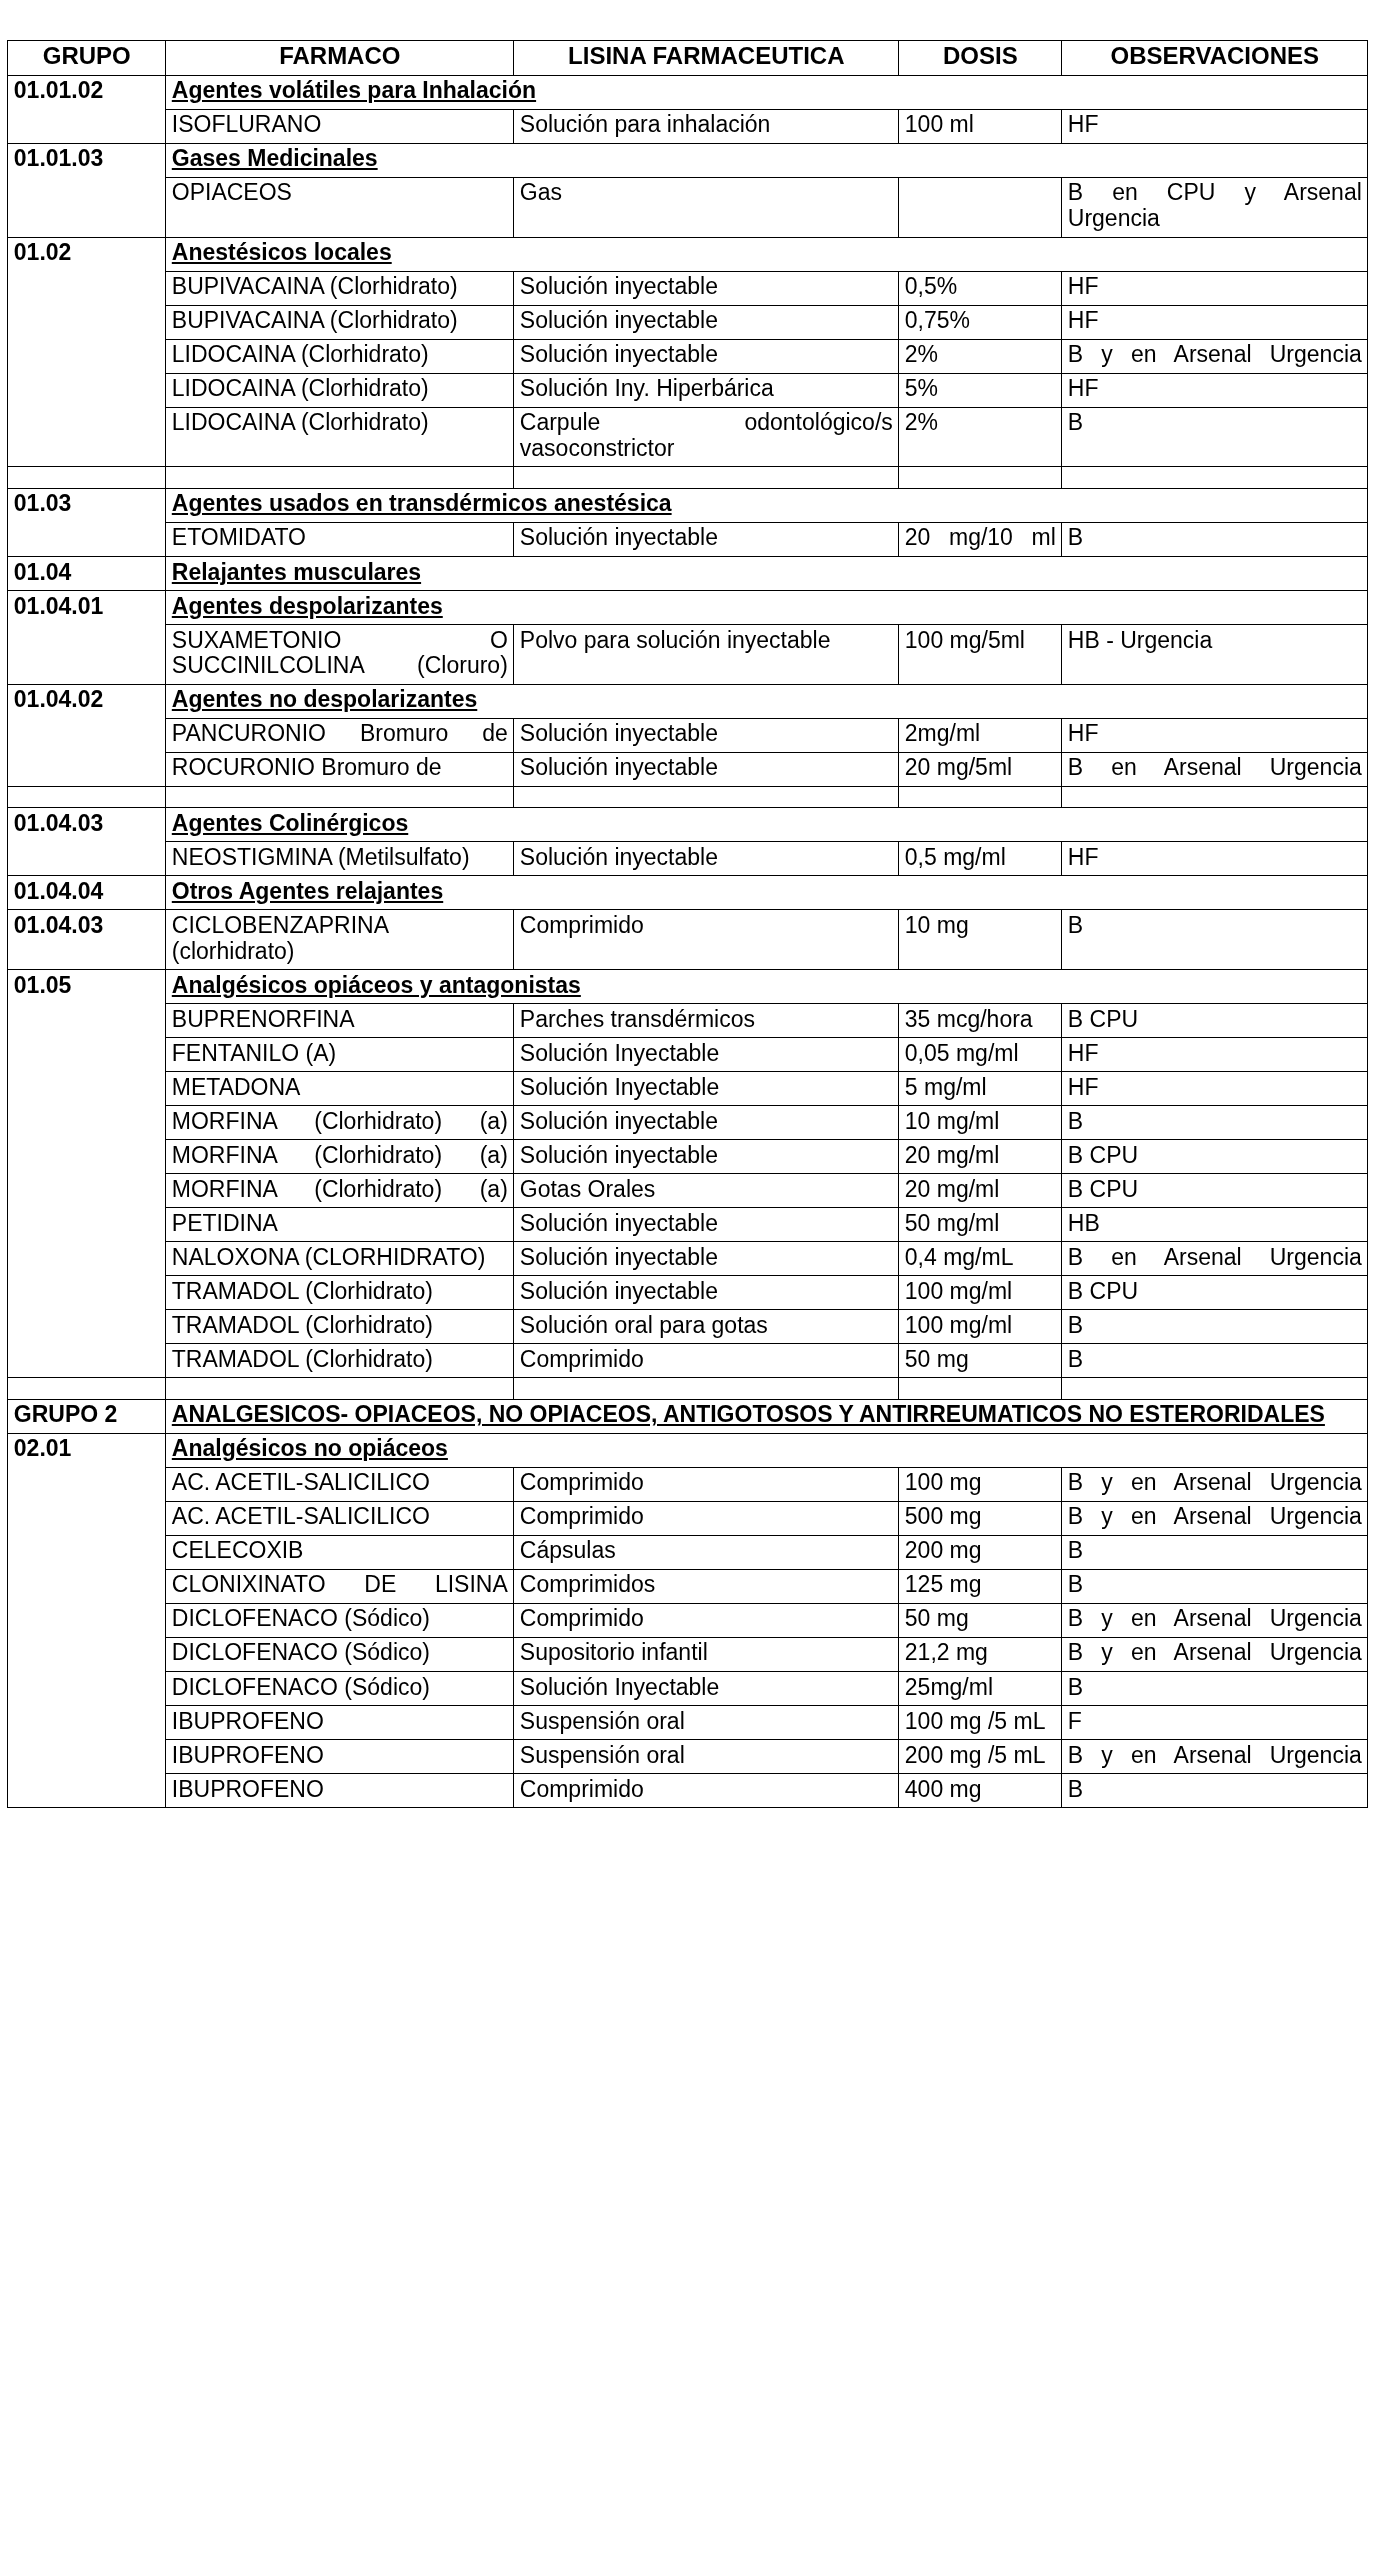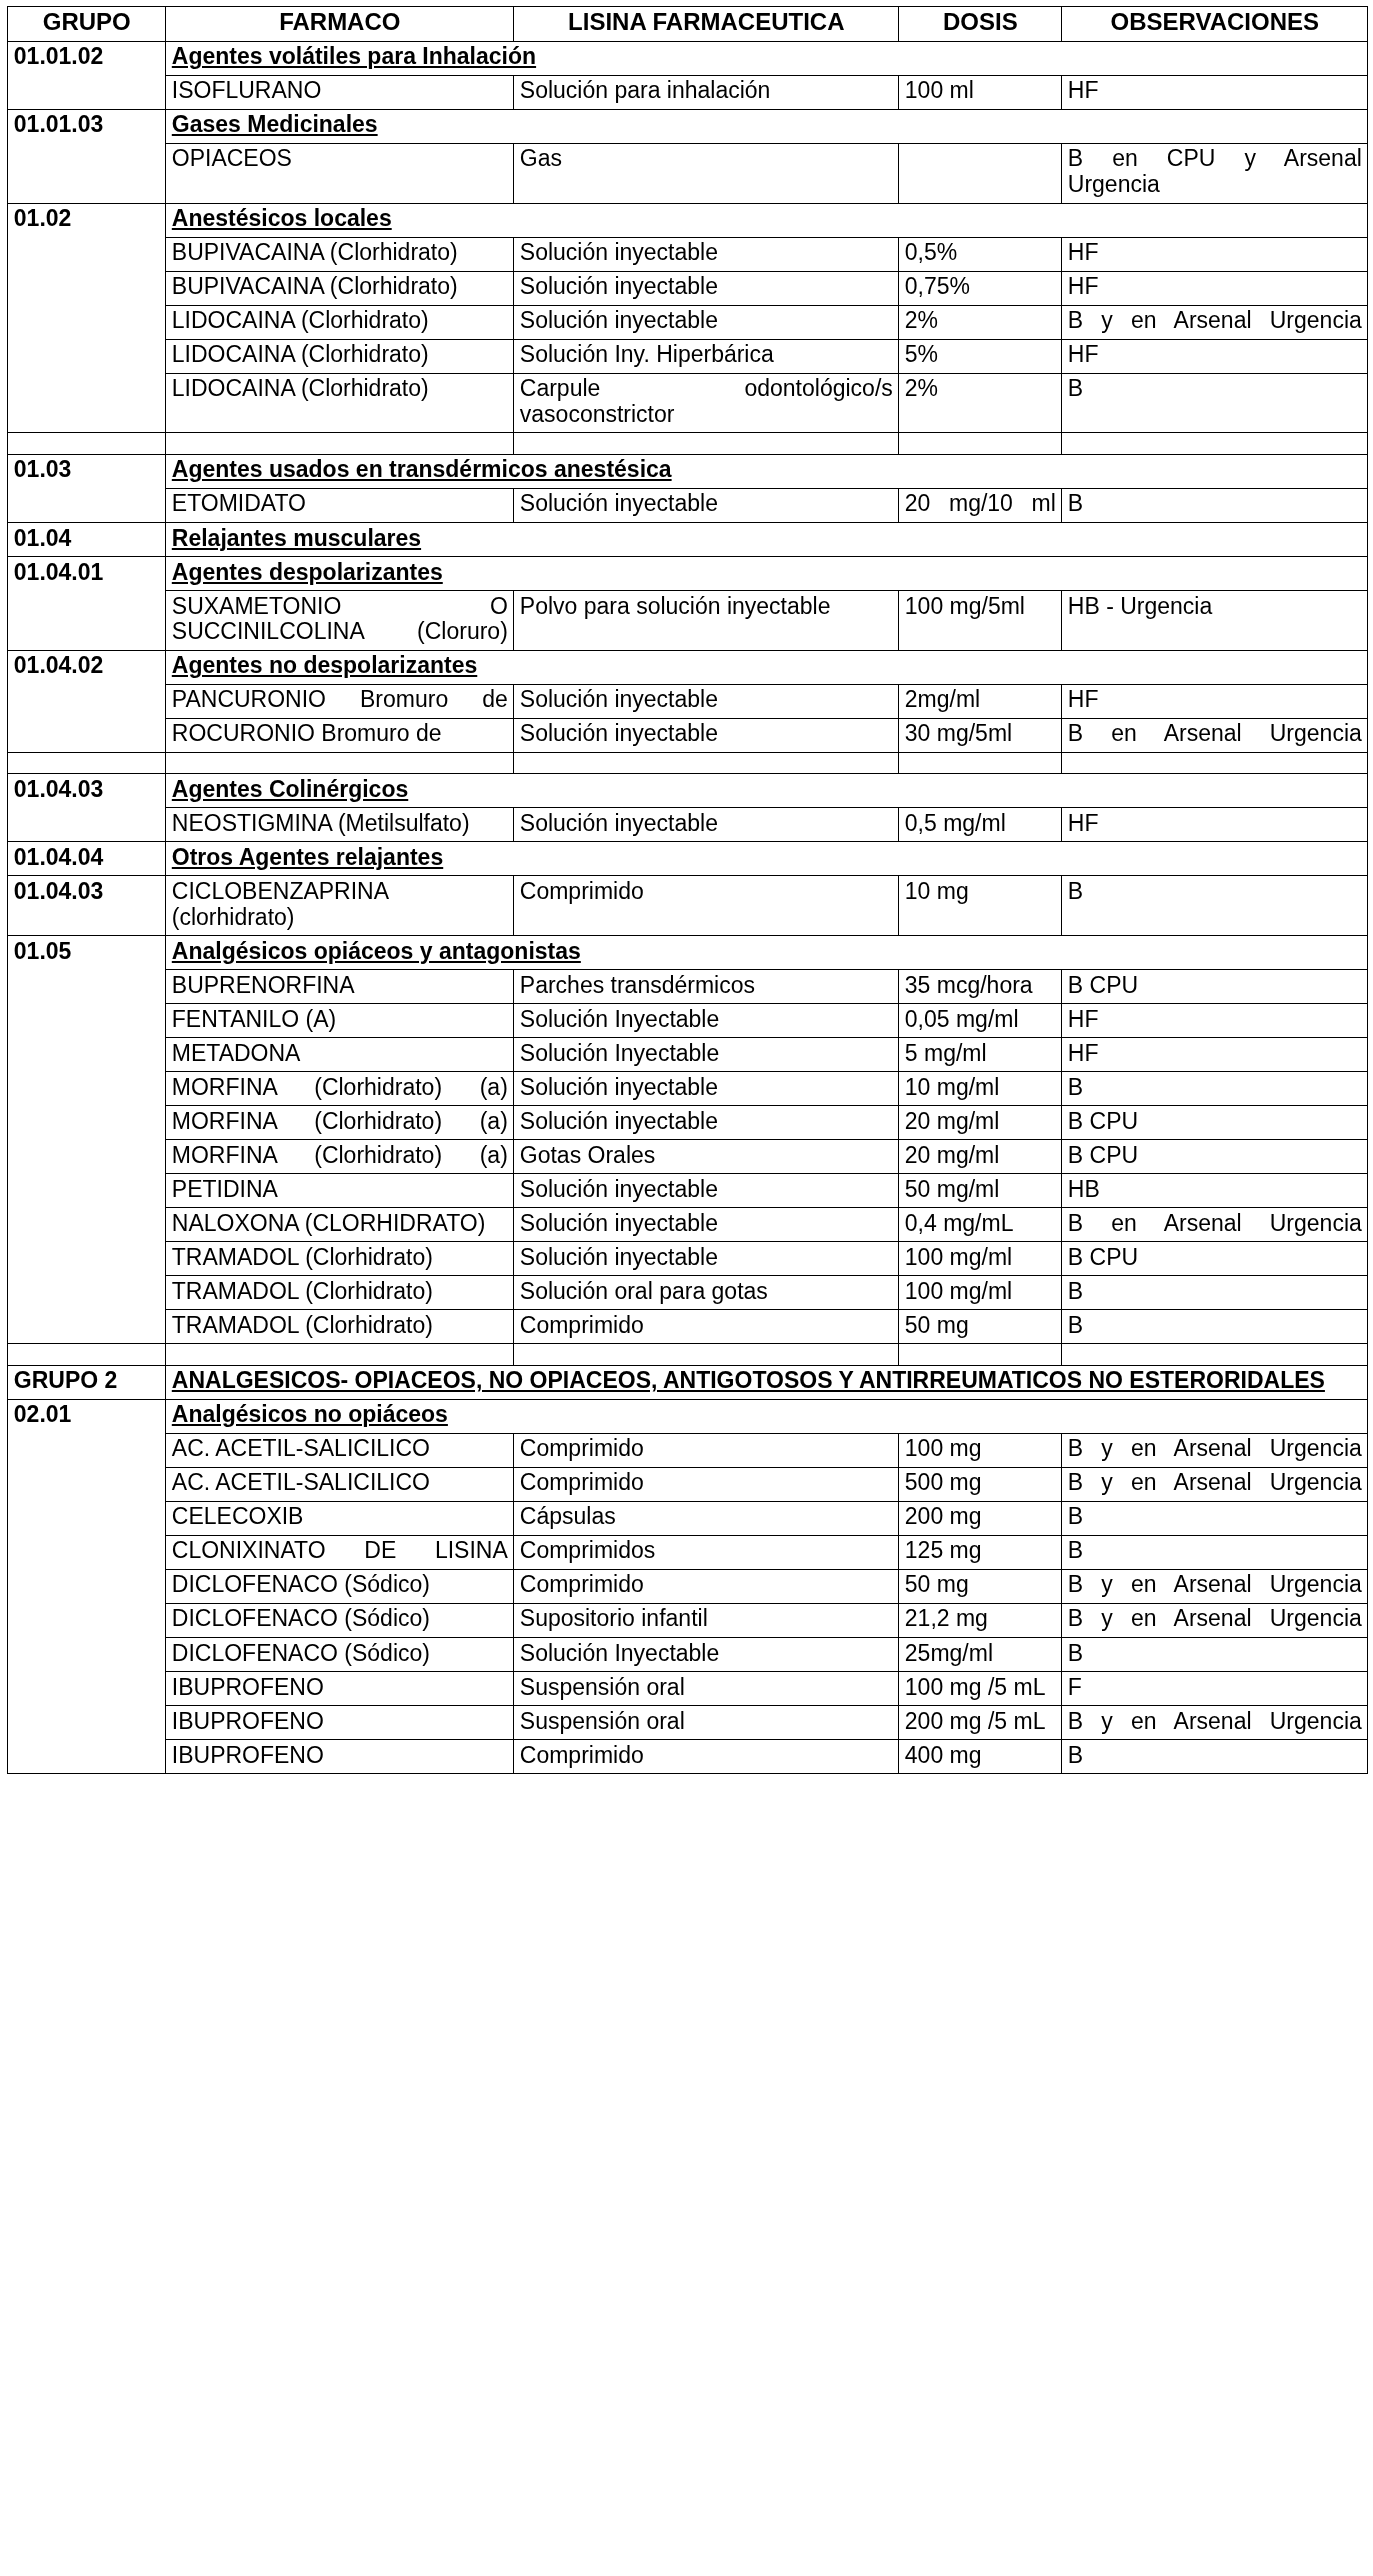--- a/index.html
+++ b/index.html
@@ -17,20 +17,21 @@
     box-sizing: border-box;
     padding: 5.5px 7.3px 9.2px 7.3px;
     background: #ffffff;
   }
   table.formulary {
     border-collapse: collapse;
     table-layout: fixed;
     width: 1359px;
     font-size: 23px;
     line-height: 1.12;
+    margin-top: 34px;
   }
   table.formulary td, table.formulary th {
     border: 1.8px solid #000000;
     vertical-align: top;
     padding: 2.7px 5.5px 4.6px 5.5px;
     overflow-wrap: break-word;
   }
   
   col.c-grupo   { width: 158px; }
   col.c-farmaco { width: 348px; }
@@ -175,21 +176,21 @@
         </tr>
         <tr>
           <td class="justify">PANCURONIO Bromuro de</td>
           <td>Solución inyectable</td>
           <td>2mg/ml</td>
           <td>HF</td>
         </tr>
         <tr>
           <td>ROCURONIO Bromuro de</td>
           <td>Solución inyectable</td>
-          <td>30 mg/5ml</td>
+          <td>20 mg/5ml</td>
           <td class="justify">B en Arsenal Urgencia</td>
         </tr>
         <tr class="spacer-row">
           <td></td>
           <td></td>
           <td></td>
           <td></td>
           <td></td>
         </tr>
         <tr>

